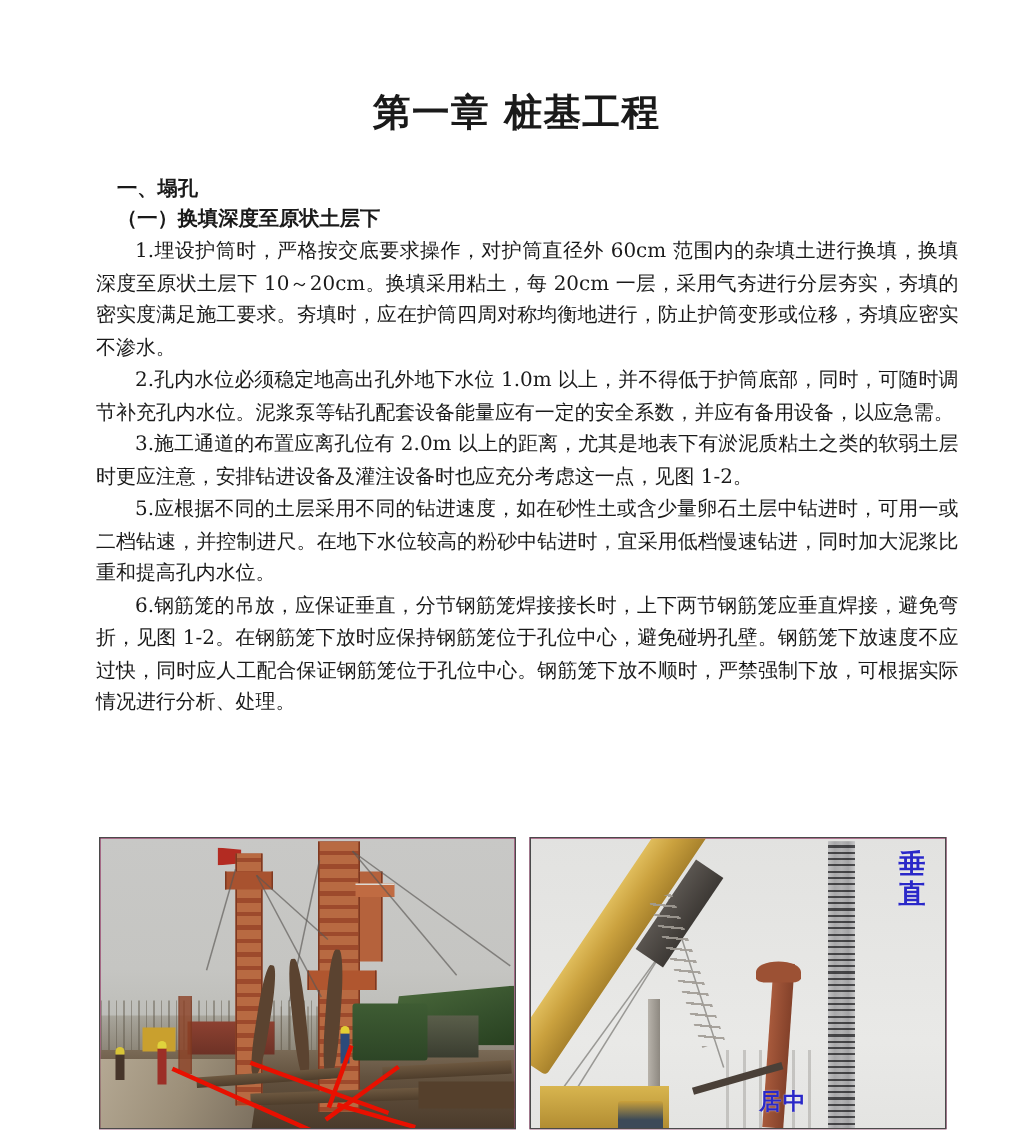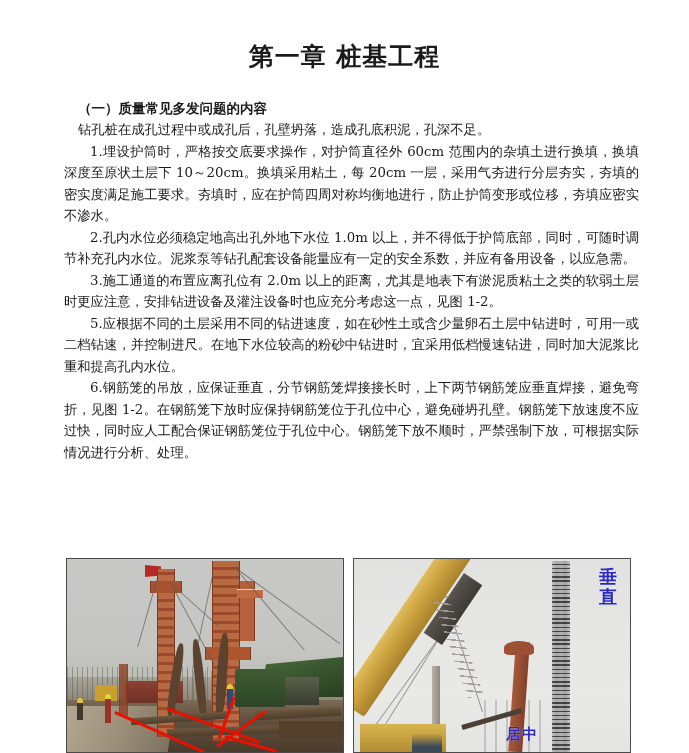--- a/index.html
+++ b/index.html
@@ -22,21 +22,21 @@
     box-sizing: border-box;
   }
 
   
   .chapter-title {
     text-align: center;
     font-size: 25px;
     font-weight: bold;
     letter-spacing: 1px;
     margin: 0;
-    padding-top: 42px;
+    padding-top: 60px;
     line-height: 1.2;
     font-family: "DejaVu Sans", "Liberation Sans", sans-serif;
   }
   .section-title {
     text-align: center;
     font-size: 17px;
     font-weight: bold;
     letter-spacing: 0.5px;
     margin: 0;
     padding-top: 38px;
@@ -386,22 +386,22 @@
   }
 </style>
 </head>
 <body>
 
 <div class="page">
 
   <h1 class="chapter-title">第一章  桩基工程</h1>
 
   <div class="body-block">
-    <div class="h-lvl2">（一）质量常见多发问题的内容</div>
-    <p class="para noindent">钻孔桩在成孔过程中或成孔后，孔壁坍落，造成孔底积泥，孔深不足。</p>
+    <div class="h-lvl1">一、塌孔</div>
+    <div class="h-lvl2">（一）换填深度至原状土层下</div>
     <p class="para">1.埋设护筒时，严格按交底要求操作，对护筒直径外 60cm 范围内的杂填土进行换填，换填深度至原状土层下 10～20cm。换填采用粘土，每 20cm 一层，采用气夯进行分层夯实，夯填的密实度满足施工要求。夯填时，应在护筒四周对称均衡地进行，防止护筒变形或位移，夯填应密实不渗水。</p>
     <p class="para">2.孔内水位必须稳定地高出孔外地下水位 1.0m 以上，并不得低于护筒底部，同时，可随时调节补充孔内水位。泥浆泵等钻孔配套设备能量应有一定的安全系数，并应有备用设备，以应急需。</p>
     <p class="para">3.施工通道的布置应离孔位有 2.0m 以上的距离，尤其是地表下有淤泥质粘土之类的软弱土层时更应注意，安排钻进设备及灌注设备时也应充分考虑这一点，见图 1-2。</p>
     <p class="para">5.应根据不同的土层采用不同的钻进速度，如在砂性土或含少量卵石土层中钻进时，可用一或二档钻速，并控制进尺。在地下水位较高的粉砂中钻进时，宜采用低档慢速钻进，同时加大泥浆比重和提高孔内水位。</p>
     <p class="para">6.钢筋笼的吊放，应保证垂直，分节钢筋笼焊接接长时，上下两节钢筋笼应垂直焊接，避免弯折，见图 1-2。在钢筋笼下放时应保持钢筋笼位于孔位中心，避免碰坍孔壁。钢筋笼下放速度不应过快，同时应人工配合保证钢筋笼位于孔位中心。钢筋笼下放不顺时，严禁强制下放，可根据实际情况进行分析、处理。</p>
   </div>
 
   <div class="figure-row">
 
     <div class="figure">

